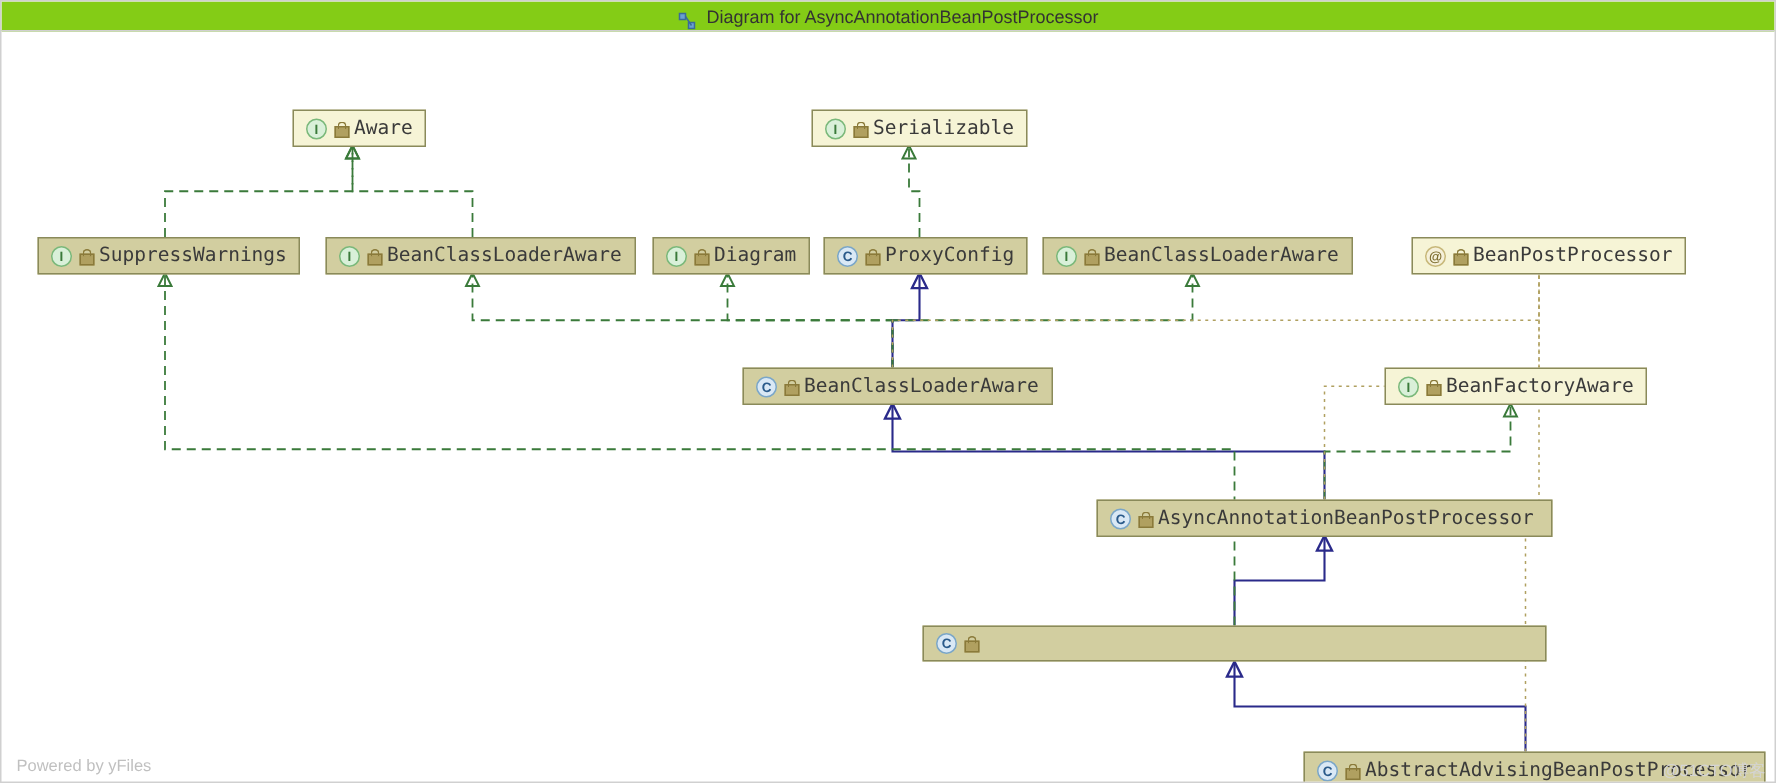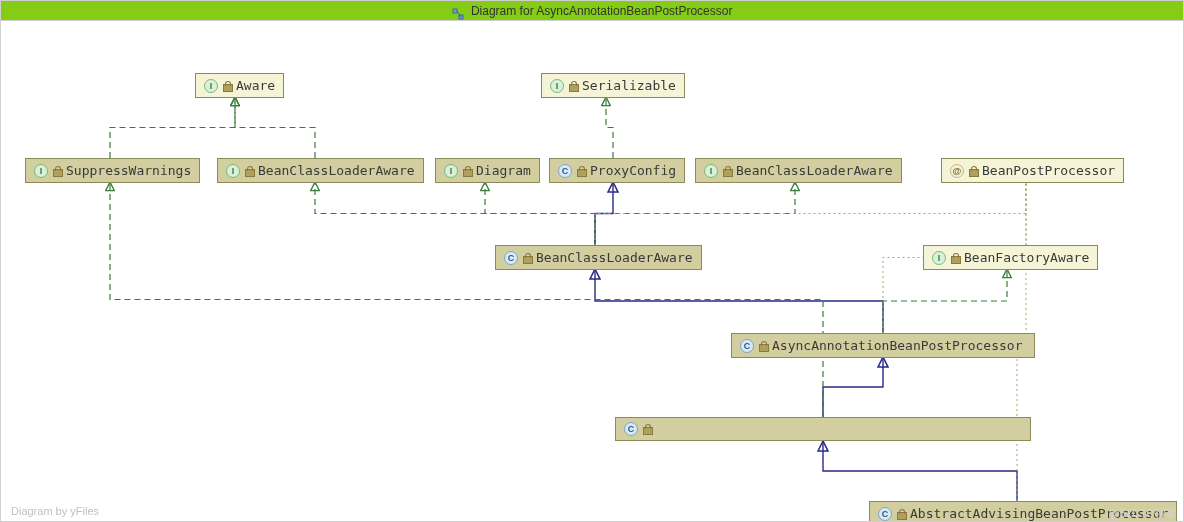--- a/index.html
+++ b/index.html
@@ -206,14 +206,14 @@
         <span class="lock-icon"></span>
       </div>
       <div class="node" style="left: 868px; top: 480px; min-width: 296px;">
         <span class="type-icon c">C</span>
         <span class="lock-icon"></span>
         <span>AbstractAdvisingBeanPostProcessor</span>
       </div>
     </div>
 </div>
 
-<div class="footer">Diagram by yFiles</div>
+<div class="footer">Powered by yFiles</div>
 <div class="watermark">@51CTO博客</div>
 
 </body></html>

